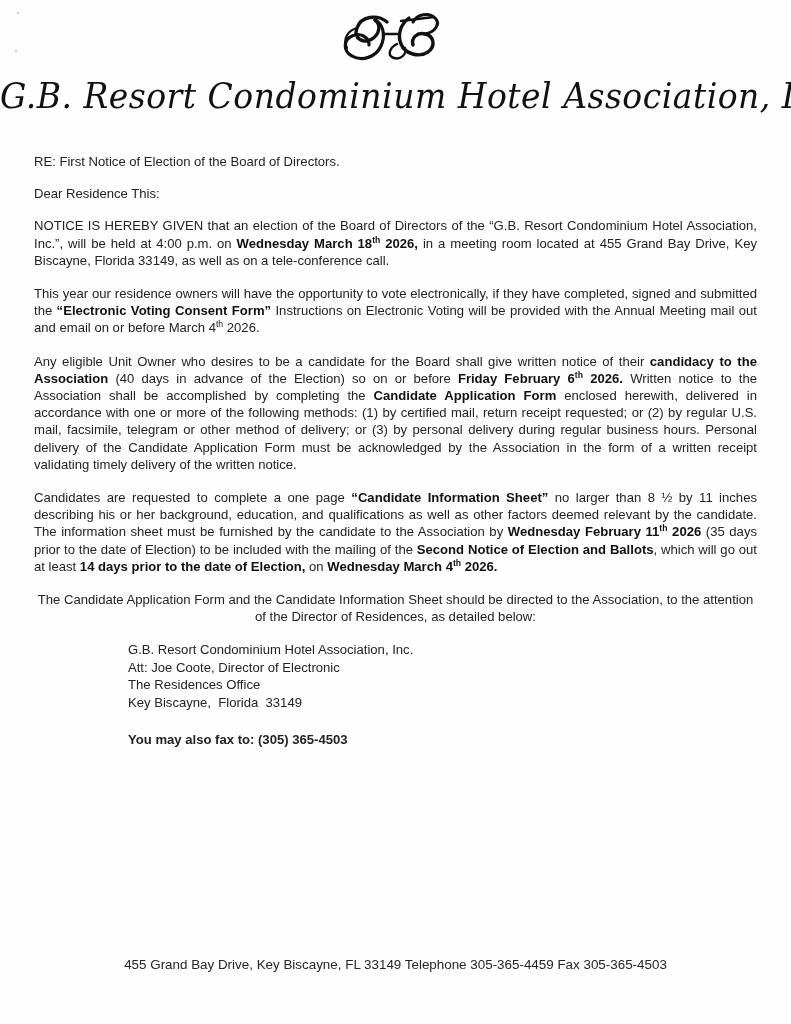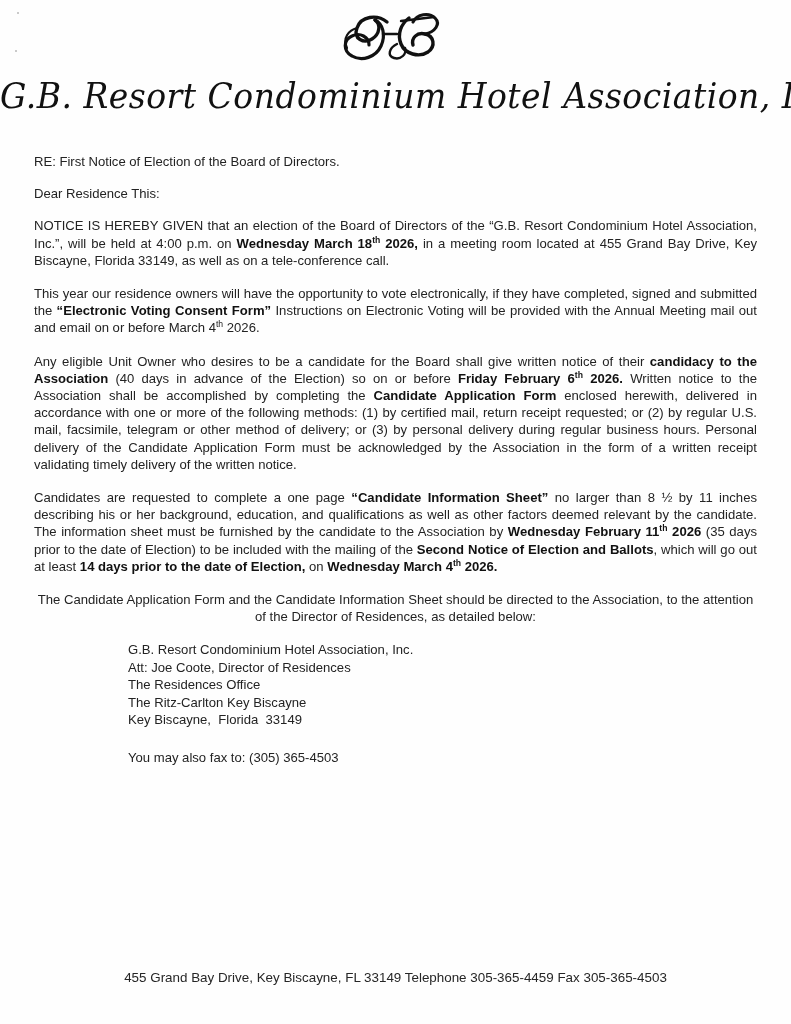--- a/index.html
+++ b/index.html
@@ -81,27 +81,28 @@
     line-height: 0;
   }
 
   .addr-block {
     margin: 4px 0 0 94px;
     line-height: 17.4px;
   }
   .addr-line { white-space: pre; }
   .fax-line {
     margin: 20px 0 0 94px;
+    font-weight: bold;
   }
 
   .footer {
     position: absolute;
     left: 0;
     right: 0;
-    bottom: 39px;
+    bottom: 52px;
     text-align: center;
     font-size: 13.4px;
     color: #262626;
   }
 </style>
 </head>
 <body>
 
 <div class="page">
 
@@ -139,23 +140,22 @@
 
 
     <p class="para"><span>Any eligible Unit Owner who desires to be a candidate for the Board shall give written notice of their </span><b>candidacy to the Association</b><span> (40 days in advance of the Election) so on or before </span><b><span>Friday February 6</span><sup>th</sup><span> 2026.</span></b><span> Written notice to the Association shall be accomplished by completing the </span><b>Candidate Application Form</b><span> enclosed herewith, delivered in accordance with one or more of the following methods: (1) by certified mail, return receipt requested; or (2) by regular U.S. mail, facsimile, telegram or other method of delivery; or (3) by personal delivery during regular business hours. Personal delivery of the Candidate Application Form must be acknowledged by the Association in the form of a written receipt validating timely delivery of the written notice.</span></p>
 
     <p class="para"><span>Candidates are requested to complete a one page </span><b>“Candidate Information Sheet”</b><span> no larger than 8 ½ by 11 inches describing his or her background, education, and qualifications as well as other factors deemed relevant by the candidate. The information sheet must be furnished by the candidate to the Association by </span><b><span>Wednesday February 11</span><sup>th</sup><span> 2026</span></b><span> (35 days prior to the date of Election) to be included with the mailing of the </span><b>Second Notice of Election and Ballots</b><span>, which will go out at least </span><b>14 days prior to the date of Election,</b><span> on </span><b><span>Wednesday March 4</span><sup>th</sup><span> 2026.</span></b></p>
 
     <p class="para left">The Candidate Application Form and the Candidate Information Sheet should be directed to the Association, to the attention of the Director of Residences, as detailed below:</p>
 
     <div class="addr-block">
       <div class="addr-line">G.B. Resort Condominium Hotel Association, Inc.</div>
-      <div class="addr-line">Att: Joe Coote, Director of Residences</div>
+      <div class="addr-line">Att: Joe Coote, Director of Electronic</div>
       <div class="addr-line">The Residences Office</div>
-      <div class="addr-line">The Ritz-Carlton Key Biscayne</div>
       <div class="addr-line">Key Biscayne,  Florida  33149</div>
     </div>
 
     <div class="fax-line">You may also fax to: (305) 365-4503</div>
   </div>
 
   <div class="footer">455 Grand Bay Drive, Key Biscayne, FL 33149 Telephone 305-365-4459 Fax 305-365-4503</div>
 
 </div>
 

